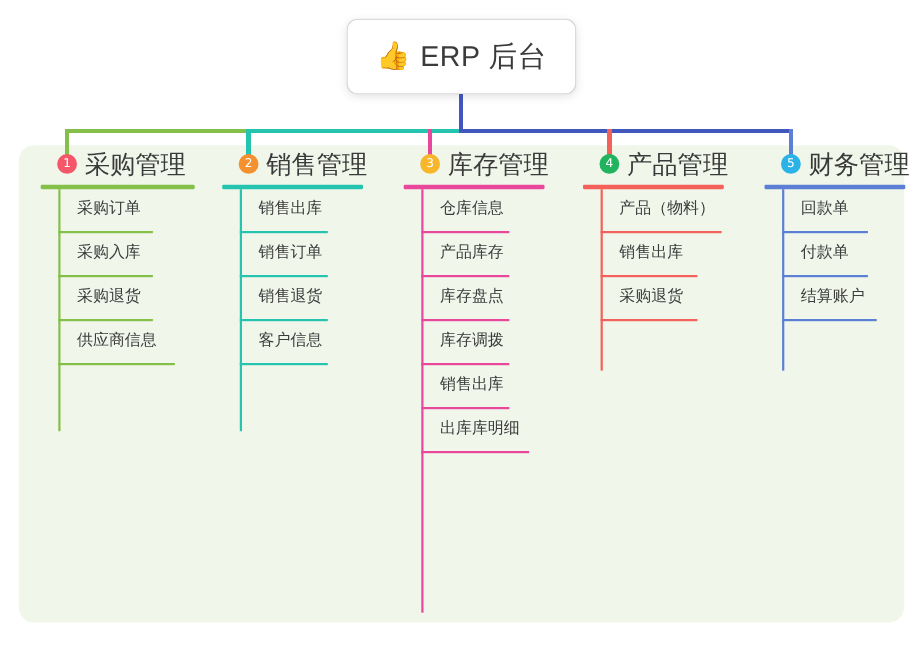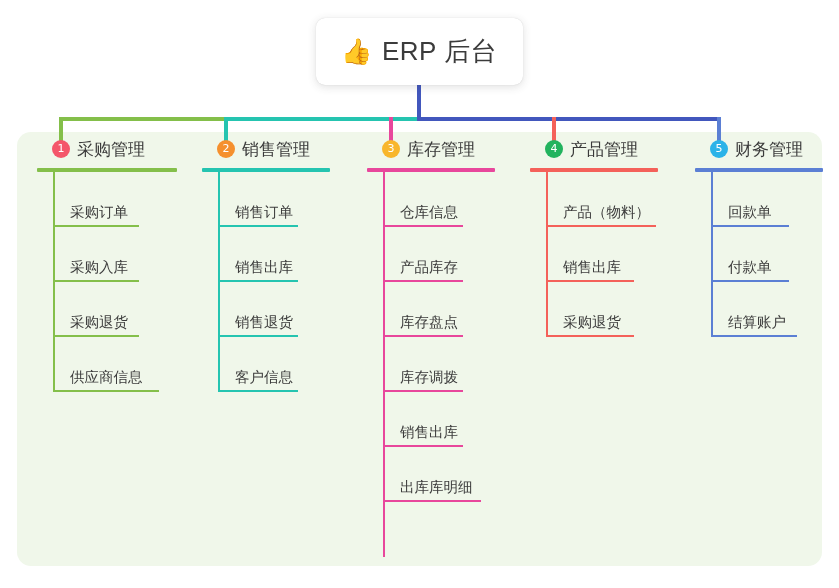--- a/index.html
+++ b/index.html
@@ -98,21 +98,21 @@
     height: 18px;
     border-radius: 50%;
     color: #ffffff;
     font-size: 11px;
     line-height: 18px;
     text-align: center;
     flex: none;
     font-family: "DejaVu Sans", sans-serif;
   }
   .col-title {
-    font-size: 17px;
+    font-size: 23px;
     color: #3a3a3a;
     white-space: nowrap;
   }
   .col-rule {
     height: 4px;
     border-radius: 1px;
     margin-top: 2px;
   }
 
   .items {
@@ -120,25 +120,25 @@
     padding-top: 0;
   }
   .spine {
     position: absolute;
     left: 16px;
     top: 0;
     width: 2px;
   }
   .item {
     position: relative;
-    height: 55px;
+    height: 40px;
     box-sizing: border-box;
     padding-left: 33px;
     display: flex;
-    align-items: flex-end;
+    align-items: center;
   }
   .item-label {
     font-size: 14.5px;
     color: #3c3c3c;
     white-space: nowrap;
     padding-bottom: 5px;
   }
   .item-rule {
     position: absolute;
     left: 16px;
@@ -199,28 +199,28 @@
       </div>
       <div class="column" style="left: 185px; width: 128px;">
         <div class="col-header">
           <span class="badge" style="background: rgb(245, 144, 46);">2</span>
           <span class="col-title">销售管理</span>
         </div>
         <div class="col-rule" style="background: rgb(37, 196, 176); width: 128px;"></div>
         <div class="items">
           <div class="spine" style="background: rgb(37, 196, 176); height: 220px;"></div>
           <div class="item">
+            <span class="item-label">销售出库</span>
+            <div class="item-rule" style="background: rgb(37, 196, 176); width: 80px;"></div>
+          </div>
+          <div class="item">
             <span class="item-label">销售订单</span>
             <div class="item-rule" style="background: rgb(37, 196, 176); width: 80px;"></div>
           </div>
           <div class="item">
-            <span class="item-label">销售出库</span>
-            <div class="item-rule" style="background: rgb(37, 196, 176); width: 80px;"></div>
-          </div>
-          <div class="item">
             <span class="item-label">销售退货</span>
             <div class="item-rule" style="background: rgb(37, 196, 176); width: 80px;"></div>
           </div>
           <div class="item">
             <span class="item-label">客户信息</span>
             <div class="item-rule" style="background: rgb(37, 196, 176); width: 80px;"></div>
           </div>
         </div>
       </div>
       <div class="column" style="left: 350px; width: 128px;">

